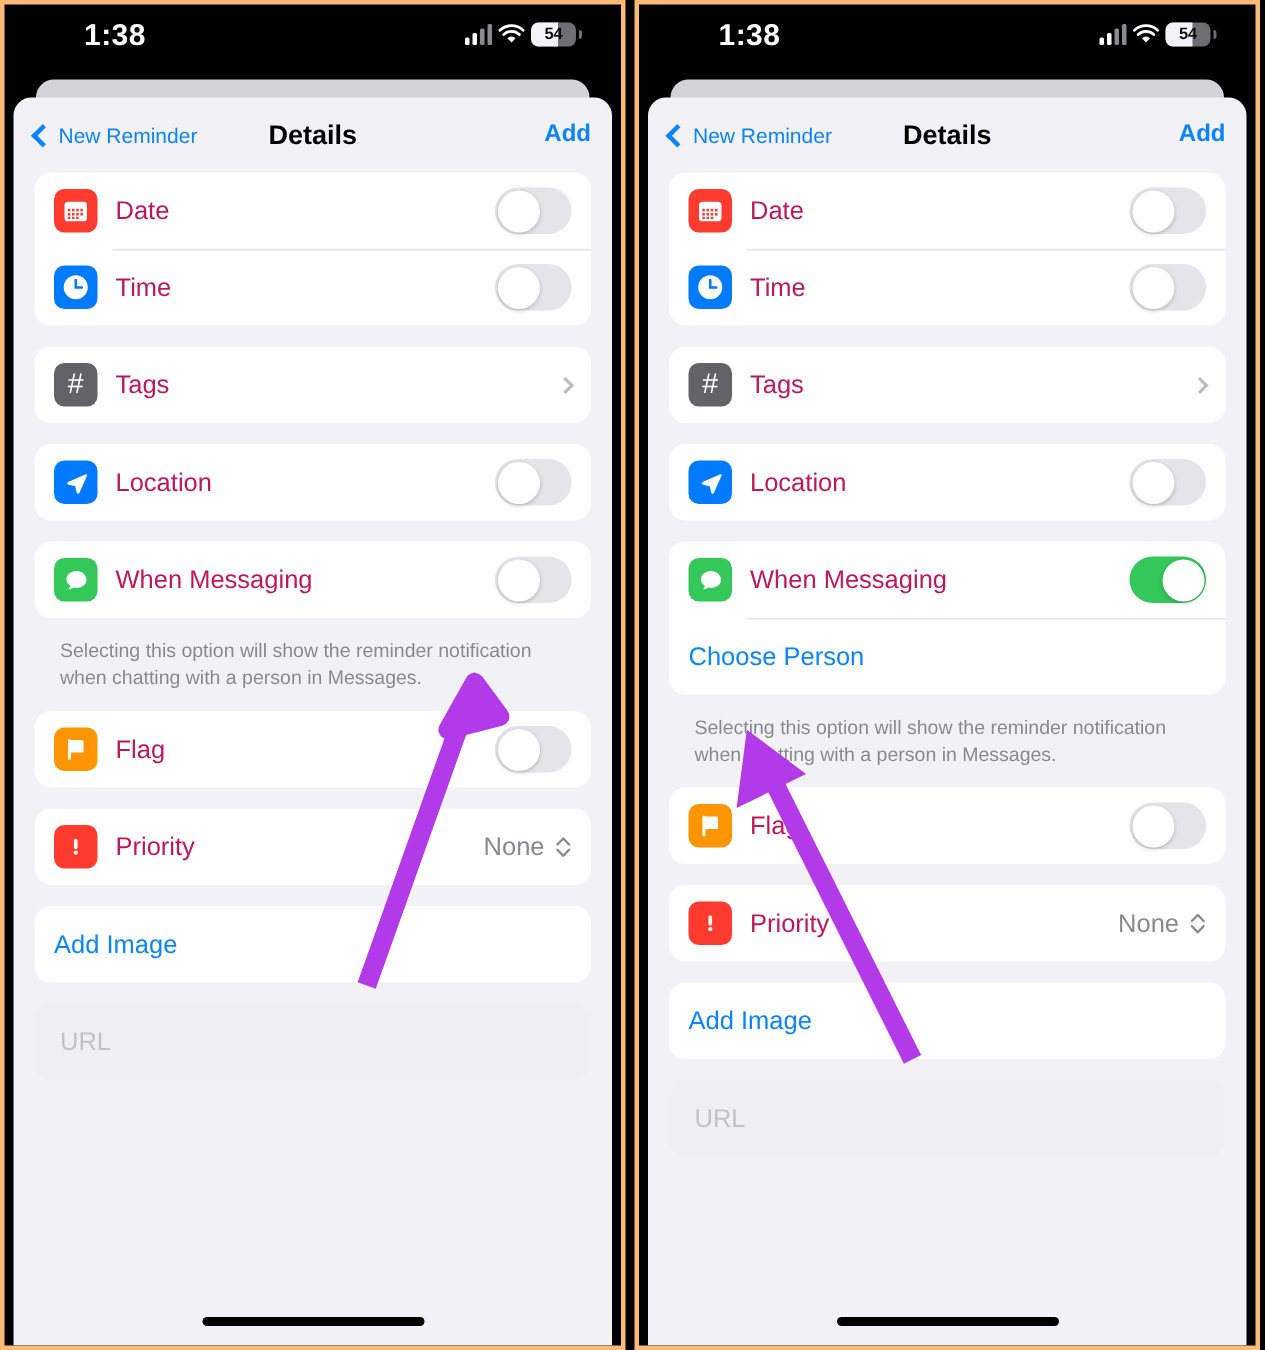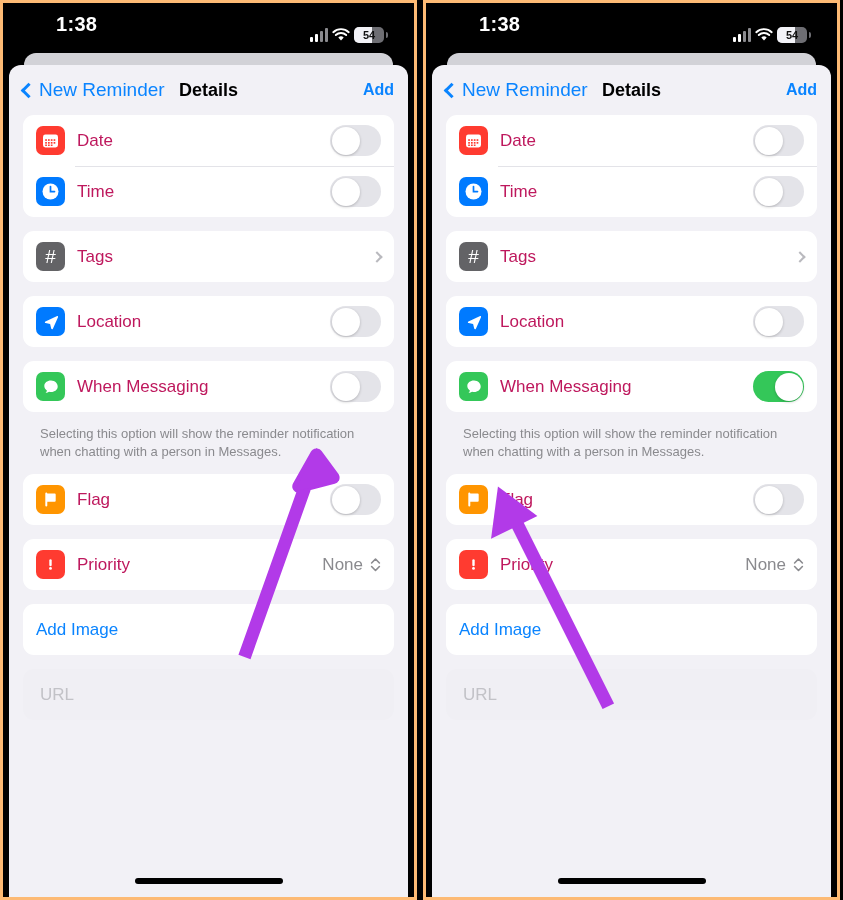--- a/index.html
+++ b/index.html
@@ -25,21 +25,21 @@
     height: 44px; position: relative;
     display: flex; align-items: center;
     color: #fff;
   }
   .clock {
     position: absolute; left: 53px; top: 10px;
     font-size: 20px; font-weight: bold; letter-spacing: .3px;
   }
   .status-right {
     position: absolute; right: 30px; top: 12px;
-    display: flex; align-items: center; gap: 4px; margin-top: 12px;
+    display: flex; align-items: center; gap: 4px;
   }
   .cellular { display: flex; align-items: flex-end; gap: 2px; height: 14px; }
   .cellular i { width: 3px; background: #fff; border-radius: 1px; display:block; }
   .cellular i:nth-child(1){ height:5px; }
   .cellular i:nth-child(2){ height:8px; }
   .cellular i:nth-child(3){ height:11px; background:#8a8a8e; }
   .cellular i:nth-child(4){ height:14px; background:#8a8a8e; }
   .wifi { width:18px; height:14px; position:relative; }
   .batt {
     width: 30px; height: 16px; border-radius: 5px;
@@ -75,21 +75,21 @@
   .navbar {
     height: 50px; display: flex; align-items: center;
     position: relative; padding: 0 14px;
   }
   .nav-back { display: flex; align-items: center; gap: 3px; cursor: pointer; }
   .chev-left {
     width: 11px; height: 11px; border-left: 3px solid #0a84ff;
     border-bottom: 3px solid #0a84ff; transform: rotate(45deg);
     margin-right: 2px;
   }
-  .nav-back-label { color: #0a84ff; font-size: 19px; }
+  .nav-back-label { color: #0a84ff; font-size: 14px; }
   .nav-title {
     position: absolute; left: 0; right: 0; text-align: center;
     font-size: 18px; font-weight: bold; color: #000; pointer-events: none;
   }
   .nav-add {
     margin-left: auto; color: #0a84ff; font-size: 16px;
     font-weight: bold; cursor: pointer;
   }
 
   
@@ -461,20 +461,23 @@
                 <path d="M9 2.6c-3.9 0-6.7 2.4-6.7 5.5 0 1.8 1 3.4 2.6 4.4-.2 1-.7 1.9-1.3 2.5 1.4-.1 2.6-.6 3.5-1.3.6.2 1.2.3 1.9.3 3.9 0 6.7-2.4 6.7-5.5S12.9 2.6 9 2.6Z" fill="#fff"></path>
               </svg>
           </div>
           <div class="row-label">When Messaging</div>
           <div class="row-right">
             <div class="toggle on">
                 <div class="knob"></div>
               </div>
           </div>
         </div>
+        <div class="row">
+          <span class="link-text">Choose Person</span>
+        </div>
       </div>
       <div class="footnote">Selecting this option will show the reminder notification when chatting with a person in Messages.</div>
 
       <div class="group">
         <div class="row">
           <div class="ico" style="background:#ff9500">
             <svg width="17" height="17" viewBox="0 0 17 17">
                 <path d="M4.3 2.6v12M4.3 3.4h8.4v6.3H4.3z" stroke="#fff" stroke-width="2" fill="#fff" stroke-linejoin="round" stroke-linecap="round"></path>
               </svg>
           </div>

